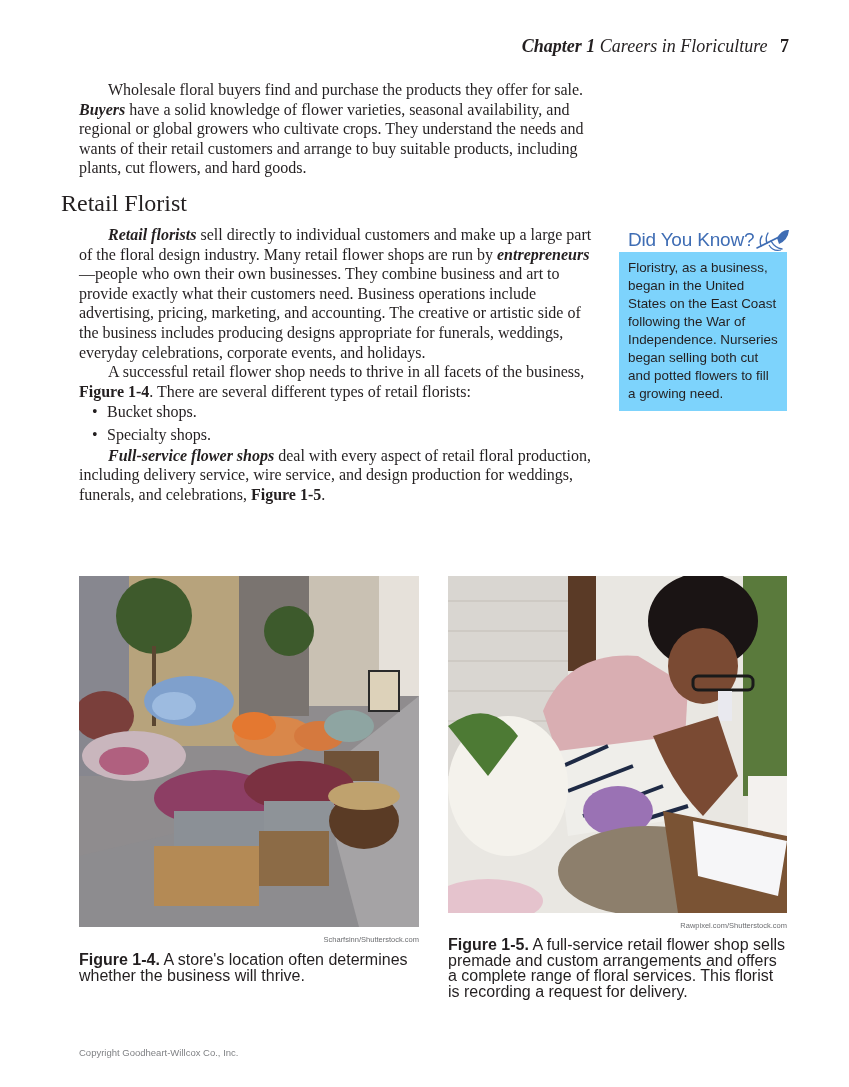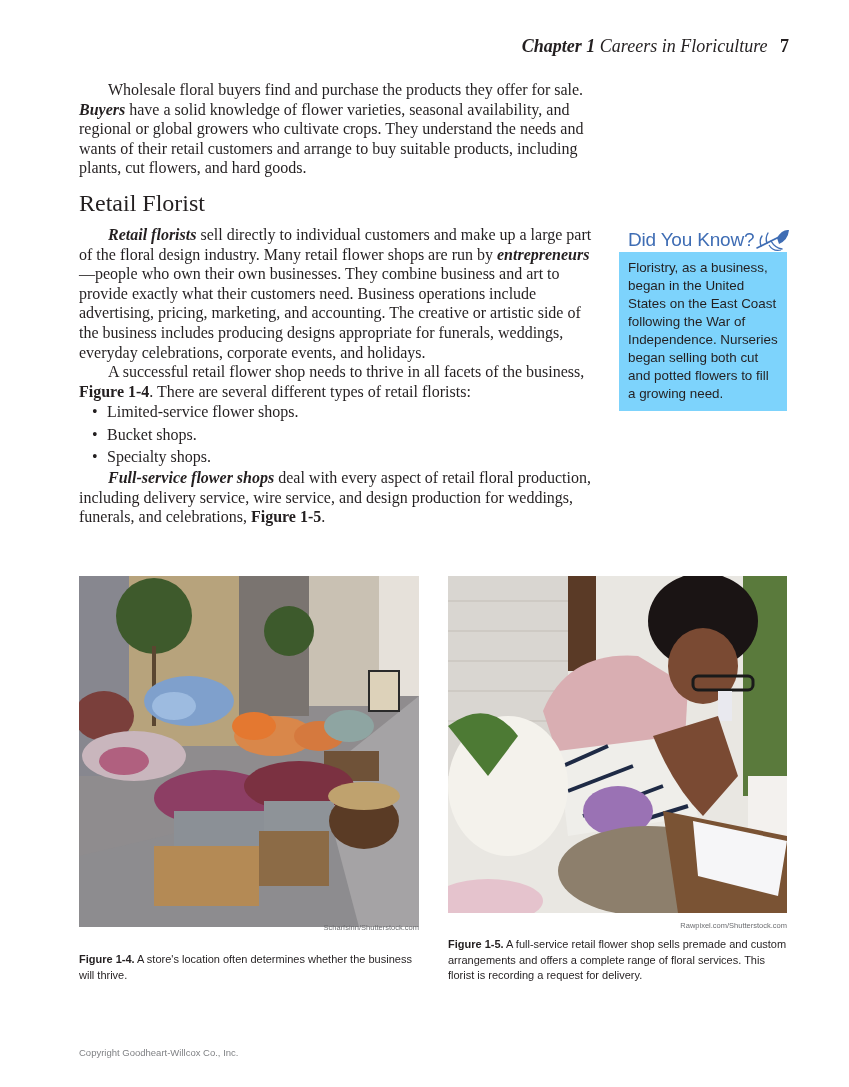--- a/index.html
+++ b/index.html
@@ -7,36 +7,36 @@
 
   .running-head { position: absolute; top: 36px; right: 60px; font-size: 18px; font-family: "Liberation Serif", serif; }
   .running-head .ch { font-weight: bold; font-style: italic; }
   .running-head .title { font-style: italic; }
   .running-head .pg { font-weight: bold; margin-left: 8px; }
 
   .body-col { position: absolute; left: 79px; width: 524px; font-family: "Liberation Serif", serif; font-size: 16px; line-height: 19.6px; color: #231f20; }
   .body-col p { margin: 0; text-align: left; }
   .indent { text-indent: 29px; }
   .para1 { top: 80px; }
-  .heading { position: absolute; top: 190px; left: 79px; font-family: "Liberation Serif", serif; font-size: 24px; font-weight: normal; margin: 0; text-align: right; }
+  .heading { position: absolute; top: 190px; left: 61px; font-family: "Liberation Serif", serif; font-size: 24px; font-weight: normal; margin: 0; text-align: right; }
   .para2 { top: 225px; }
   .list { list-style: none; margin: 0; padding: 0 0 0 28px; }
   .list li { position: relative; line-height: 22.2px; }
   .list li::before { content: "\2022"; position: absolute; left: -15px; }
 
   .dyk { position: absolute; left: 619px; top: 228px; width: 168px; }
   .dyk-head { display: flex; align-items: center; justify-content: space-between; height: 24px; }
   .dyk-title { font-family: "Liberation Sans", sans-serif; font-size: 19px; color: #3f6db4; letter-spacing: -0.2px; padding-left: 9px; }
   .dyk-icon { width: 36px; height: 24px; margin-right: -4px; }
   .dyk-box { background: #7dd3fc; padding: 7px 8px 8px 9px; font-family: "Liberation Sans", sans-serif; font-size: 13.4px; line-height: 18px; color: #231f20; }
 
   .figure { position: absolute; }
   .photo { position: absolute; overflow: hidden; }
   .credit { position: absolute; font-family: "Liberation Sans", sans-serif; font-size: 7.5px; color: #6d6e71; text-align: right; }
-  .caption { position: absolute; font-family: "Liberation Sans", sans-serif; font-size: 11px; line-height: 15.6px; color: #231f20; }
+  .caption { position: absolute; font-family: "Liberation Sans", sans-serif; font-size: 16px; line-height: 15.6px; color: #231f20; }
   .caption b { font-weight: bold; }
 
   .footer { position: absolute; left: 79px; top: 1047px; font-family: "Liberation Sans", sans-serif; font-size: 9.5px; color: #808285; }
 </style>
 </head>
 <body>
 
 <div class="running-head">
   <span class="ch">Chapter 1</span>
   <span class="title">Careers in Floriculture</span>
@@ -46,21 +46,20 @@
 <div class="body-col para1">
   <p class="indent"><span>Wholesale floral buyers find and purchase the products they offer for sale. </span><b><i>Buyers</i></b><span> have a solid knowledge of flower varieties, seasonal availability, and regional or global growers who cultivate crops. They understand the needs and wants of their retail customers and arrange to buy suitable products, including plants, cut flowers, and hard goods.</span></p>
 </div>
 
 <h2 class="heading">Retail Florist</h2>
 
 <div class="body-col para2">
   <p class="indent"><b><i>Retail florists</i></b><span> sell directly to individual customers and make up a large part of the floral design industry. Many retail flower shops are run by </span><b><i>entrepreneurs</i></b><span>—people who own their own businesses. They combine business and art to provide exactly what their customers need. Business operations include advertising, pricing, marketing, and accounting. The creative or artistic side of the business includes producing designs appropriate for funerals, weddings, everyday celebrations, corporate events, and holidays.</span></p>
   <p class="indent"><span>A successful retail flower shop needs to thrive in all facets of the business, </span><b>Figure 1-4</b><span>. There are several different types of retail florists:</span></p>
   <ul class="list">
-    <li>Limited-service flower shops.</li>
     <li>Bucket shops.</li>
     <li>Specialty shops.</li>
   </ul>
   <p class="indent"><b><i>Full-service flower shops</i></b><span> deal with every aspect of retail floral production, including delivery service, wire service, and design production for weddings, funerals, and celebrations, </span><b>Figure 1-5</b><span>.</span></p>
 </div>
 
 <aside class="dyk">
   <div class="dyk-head">
     <span class="dyk-title">Did You Know?</span>
     <svg class="dyk-icon" viewBox="0 0 36 24">
@@ -103,21 +102,21 @@
       <ellipse cx="220" cy="210" rx="55" ry="25" fill="#7b3141"></ellipse>
       <rect x="95" y="235" width="90" height="40" fill="#8b9096"></rect>
       <rect x="185" y="225" width="70" height="30" fill="#8e9398"></rect>
       <rect x="75" y="270" width="105" height="60" fill="#b48a55"></rect>
       <rect x="180" y="255" width="70" height="55" fill="#8c6b46"></rect>
       <ellipse cx="285" cy="245" rx="35" ry="28" fill="#5a3b25"></ellipse>
       <ellipse cx="285" cy="220" rx="36" ry="14" fill="#bfa26e"></ellipse>
       <rect x="290" y="95" width="30" height="40" fill="#ddd2ba" stroke="#2a2a2a" stroke-width="2"></rect>
     </svg>
   </div>
-  <div class="credit" style="right:0;top:347px;width:340px;">Scharfsinn/Shutterstock.com</div>
+  <div class="credit" style="right:0;top:359px;width:340px;">Scharfsinn/Shutterstock.com</div>
   <figcaption class="caption" style="left:0;top:376px;width:340px;"><b>Figure 1-4.</b><span> A store's location often determines whether the business will thrive.</span></figcaption>
 </figure>
 
 <figure class="figure" style="margin:0;left:448px;top:576px;width:339px;height:415px;">
   <div class="photo" style="left:0;top:0;width:339px;height:337px;" title="Florist in striped apron on phone writing an order beside lilies and dried flowers">
     <svg width="339" height="337" viewBox="0 0 339 337">
       <rect width="339" height="337" fill="#e9e7e2"></rect>
       <rect x="0" y="0" width="120" height="200" fill="#d9d6d1"></rect>
       <g stroke="#c3beb7" stroke-width="1">
         <line x1="0" y1="25" x2="120" y2="25"></line>

